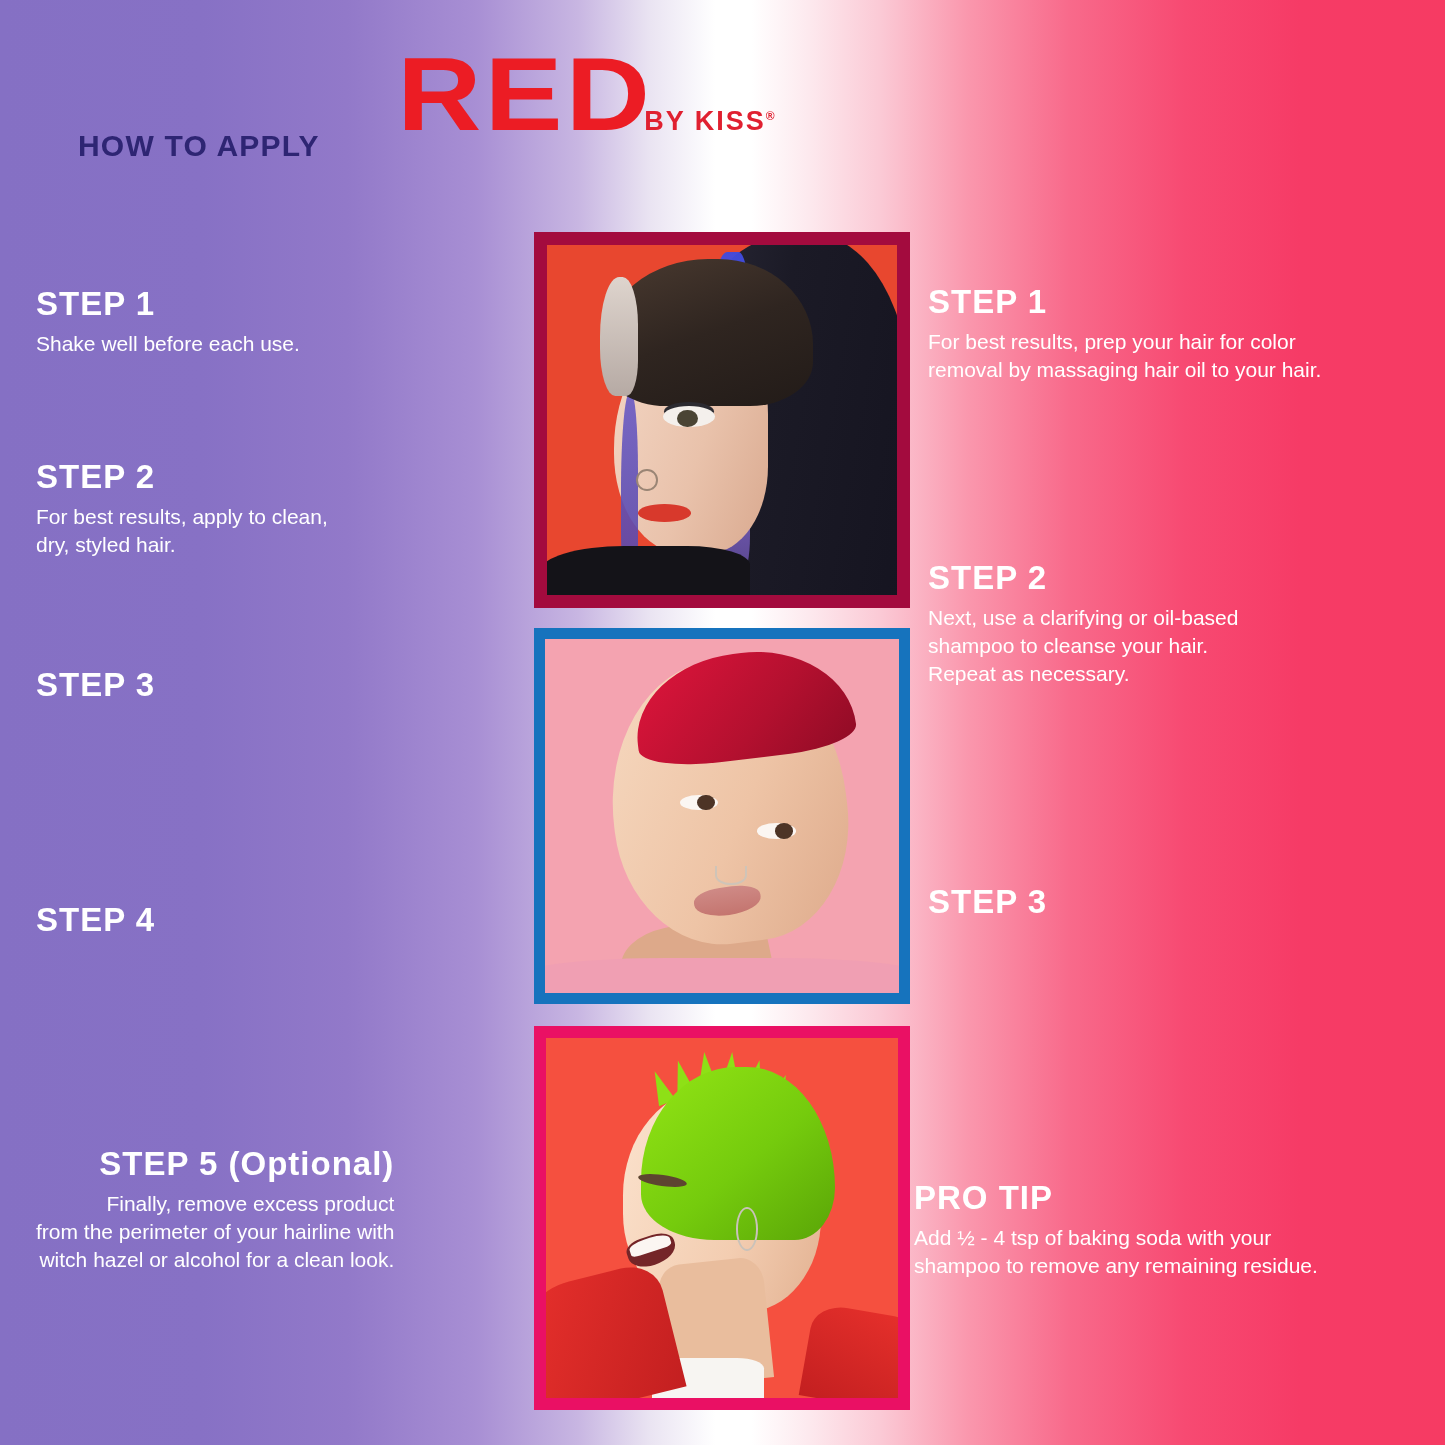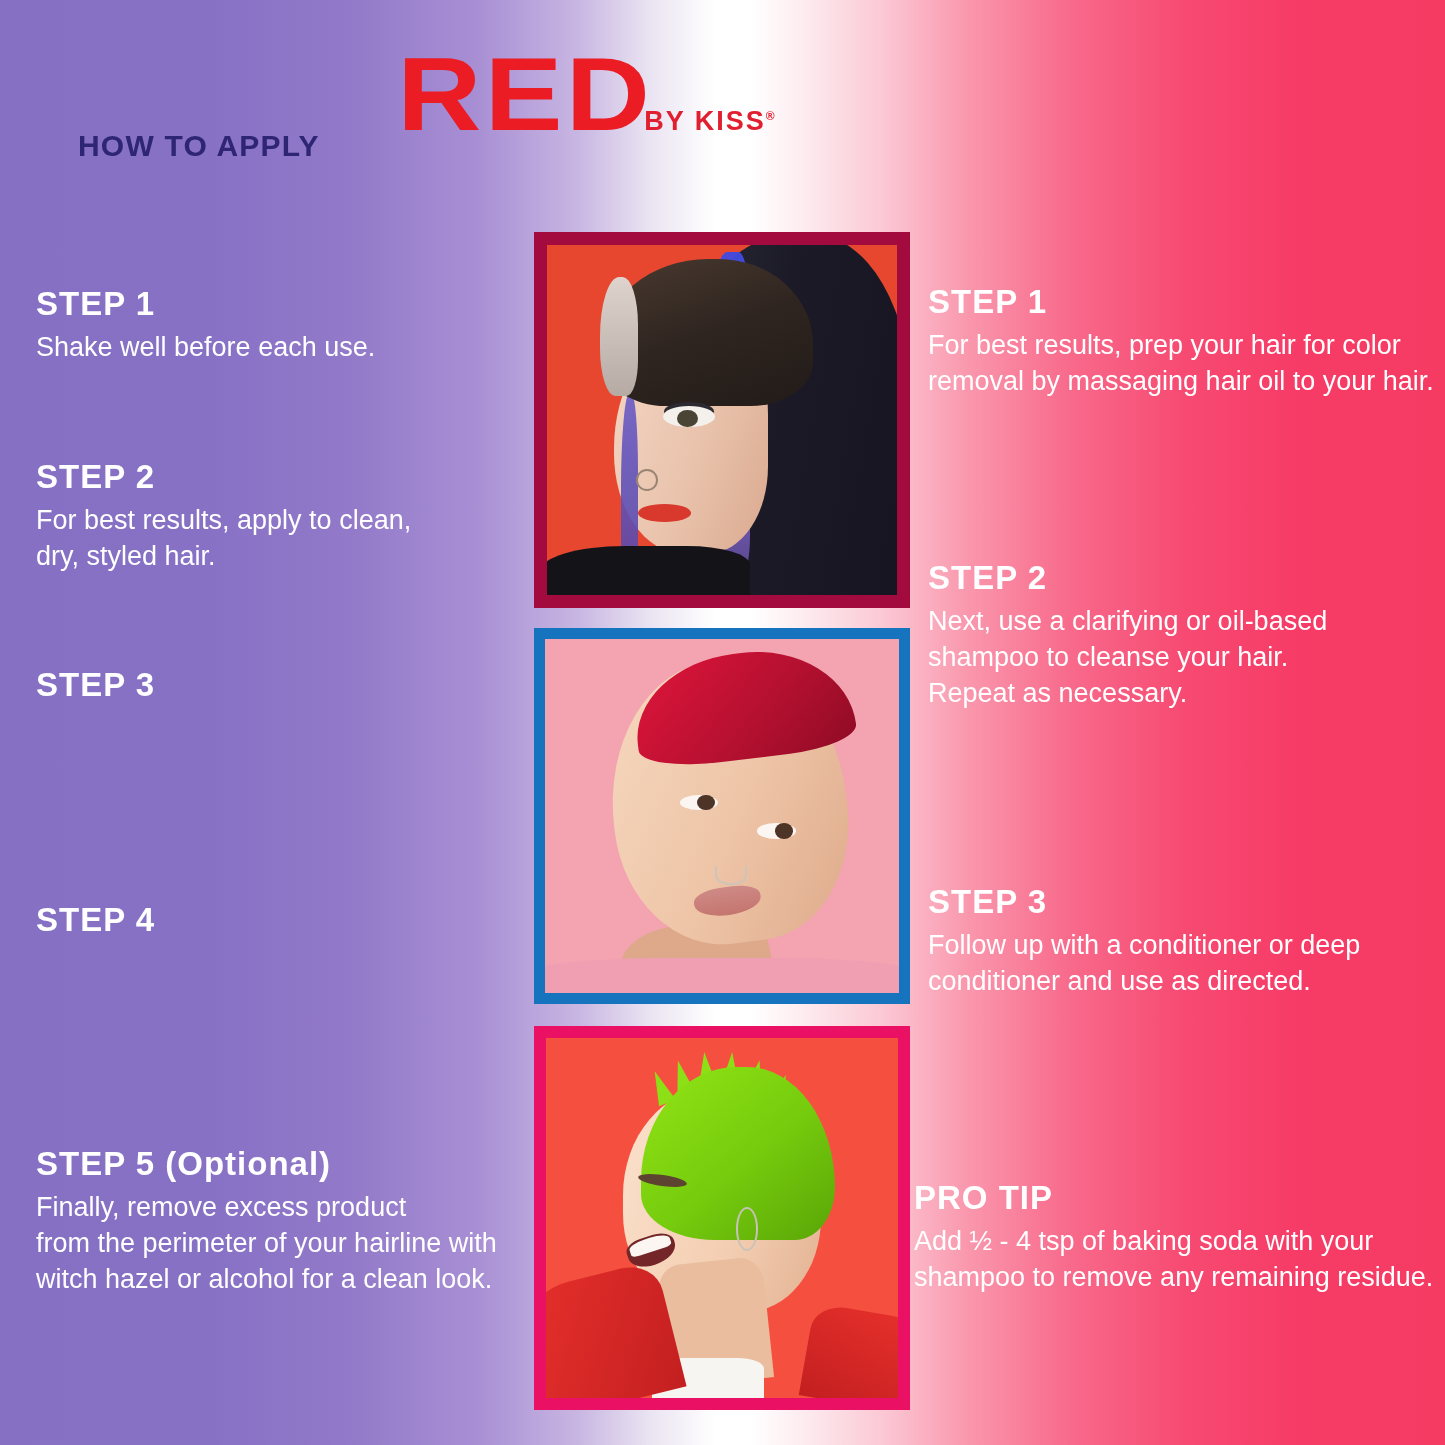--- a/index.html
+++ b/index.html
@@ -100,32 +100,32 @@
   }
   .step-title {
     font-weight: bold;
     font-size: 33px;
     letter-spacing: 1px;
     line-height: 1.12;
     margin: 0 0 7px 0;
     white-space: nowrap;
   }
   .step-body {
-    font-size: 27px;
+    font-size: 21px;
     line-height: 1.33;
     margin: 0;
     white-space: pre-line;
   }
 
   
   #step-apply-1 { left: 36px; top: 286px; }
   #step-apply-2 { left: 36px; top: 459px; }
   #step-apply-3 { left: 36px; top: 667px; }
   #step-apply-4 { left: 36px; top: 902px; }
-  #step-apply-5 { left: 36px; top: 1146px; }
+  #step-apply-5 { left: 36px; top: 1146px; text-align: right; }
 
   
   #step-remove-1 { left: 928px; top: 284px; }
   #step-remove-2 { left: 928px; top: 560px; }
   #step-remove-3 { left: 928px; top: 884px; }
   #step-remove-pro { left: 914px; top: 1180px; }
 
   
   .photo-frame {
     position: absolute;
@@ -498,22 +498,20 @@
 removal by massaging hair oil to your hair.</div>
   </div>
   <div class="step" id="step-remove-2">
     <div class="step-title">STEP 2</div>
     <div class="step-body">Next, use a clarifying or oil-based
 shampoo to cleanse your hair.
 Repeat as necessary.</div>
   </div>
   <div class="step" id="step-remove-3">
     <div class="step-title">STEP 3</div>
-    <div class="step-body">Follow up with a conditioner or deep
-conditioner and use as directed.</div>
   </div>
   <div class="step" id="step-remove-pro">
     <div class="step-title">PRO TIP</div>
     <div class="step-body">Add ½ - 4 tsp of baking soda with your
 shampoo to remove any remaining residue.</div>
   </div>
 
   <div class="photo-frame" id="photo-1">
     <div class="photo-inner bg-1">
       <div class="p1-hair-back"></div>

